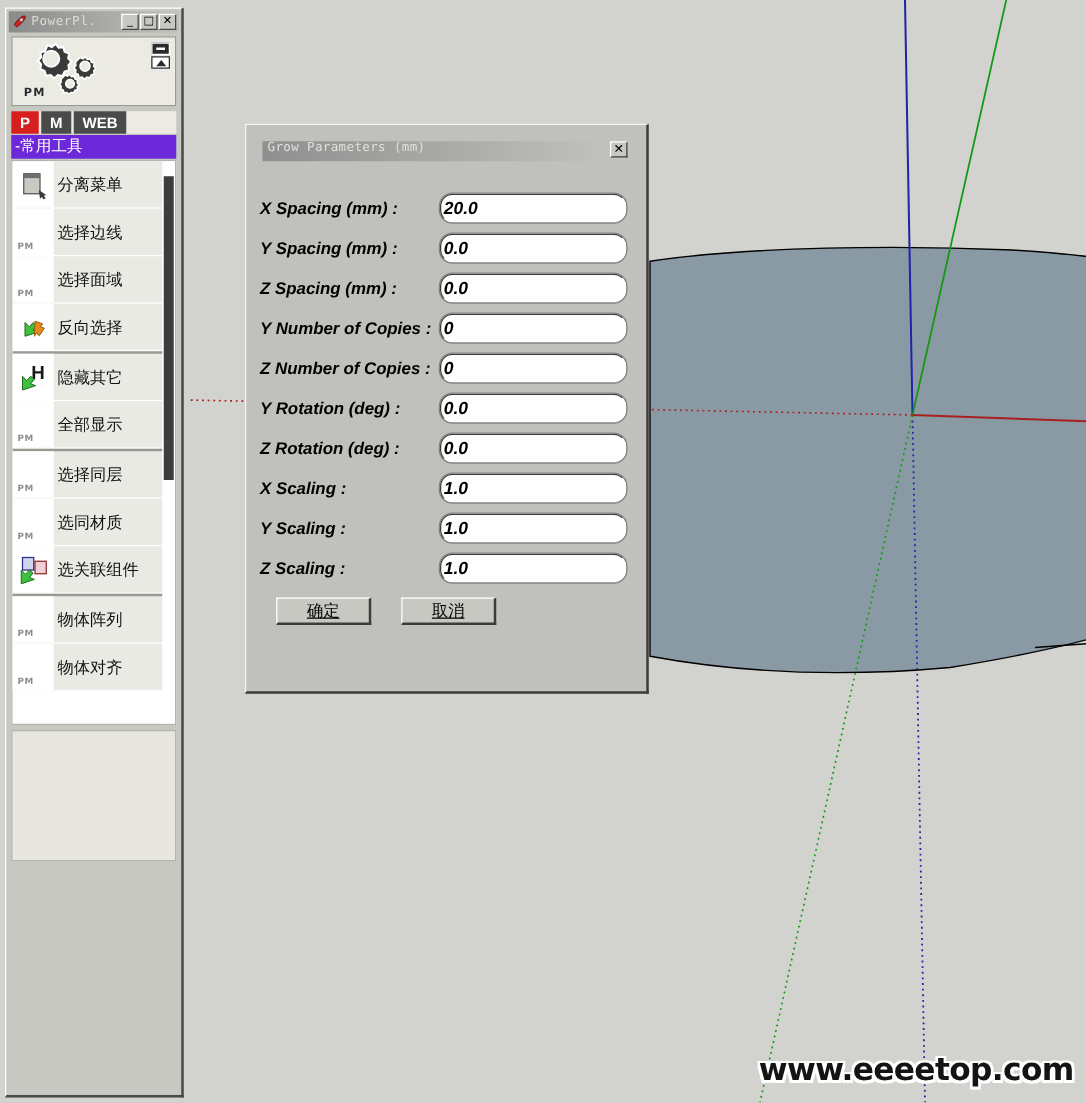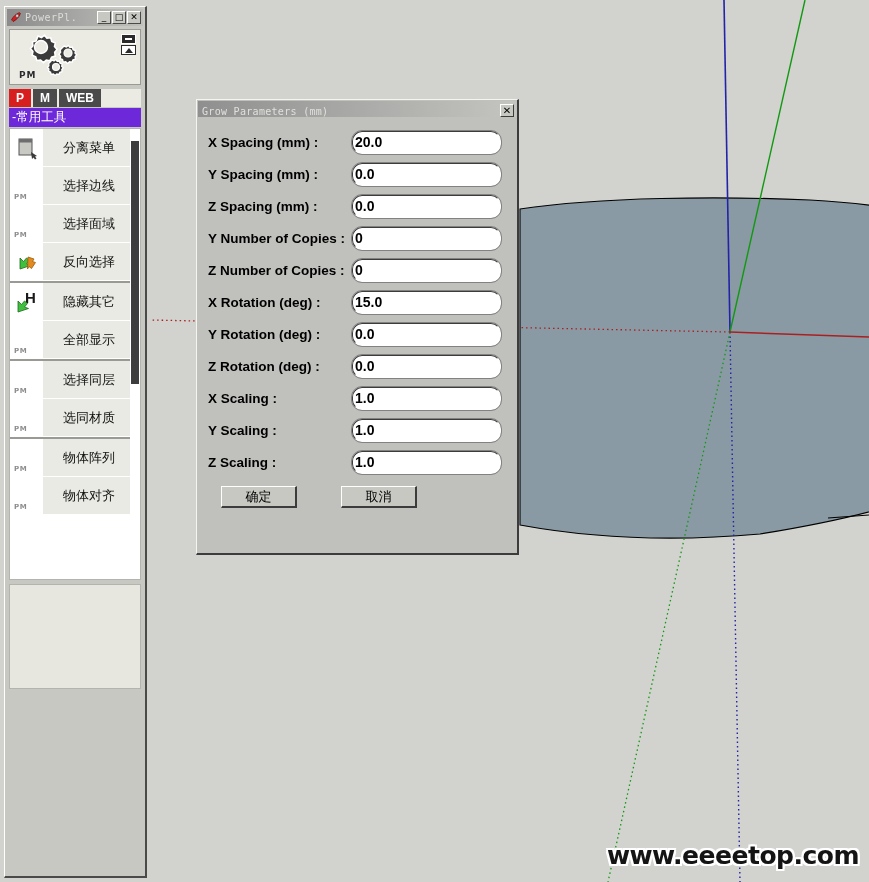--- a/index.html
+++ b/index.html
@@ -222,21 +222,21 @@
     position: absolute;
     left: 4px; bottom: 3px;
     font-family: "DejaVu Sans", sans-serif;
     font-weight: bold;
     font-size: 7px;
     letter-spacing: 0.5px;
     color: #8d8d8d;
   }
   .item-label {
     flex: 1 1 auto;
-    padding-left: 20px;
+    padding-left: 3px;
     font-size: 13px;
     color: #111111;
     white-space: nowrap;
   }
   .vscroll {
     position: absolute;
     right: 0; top: 0;
     width: 10px; height: 100%;
     background: #ffffff;
   }
@@ -278,24 +278,24 @@
     height: 456px;
     background: #c0c0bc;
     border-left: 1px solid #f4f4f0;
     border-top: 1px solid #f4f4f0;
     border-right: 2px solid #3c3c3c;
     border-bottom: 2px solid #3c3c3c;
     box-sizing: border-box;
   }
   .dlg-titlebar {
     height: 16px;
-    margin: 1px;
+    margin: 13px;
     background: linear-gradient(to right, #8f8f8f, #c4c4c0);
     display: flex;
-    align-items: flex-end;
+    align-items: flex-start;
     padding: 0 2px 0 4px;
   }
   .dlg-title {
     flex: 1 1 auto;
     font-family: "DejaVu Sans Mono", monospace;
     font-size: 10px;
     color: #e0e0dc;
     letter-spacing: 0.3px;
     white-space: nowrap;
   }
@@ -315,20 +315,21 @@
     color: #000;
     line-height: 1;
     box-sizing: border-box;
     cursor: pointer;
   }
   .dlg-body { padding: 8px 0 0 0; }
   .field-row {
     display: flex;
     align-items: center;
     height: 32px;
+    font-style: italic;
   }
   .field-label {
     width: 155px;
     flex: 0 0 155px;
     padding-left: 11px;
     box-sizing: border-box;
     font-family: "Liberation Sans", sans-serif;
     font-size: 13.5px;
     font-weight: bold;
     color: #000000;
@@ -347,22 +348,23 @@
     font-family: "Liberation Sans", sans-serif;
     font-size: 14px;
     font-weight: bold;
     color: #000000;
     padding: 0 2px;
     line-height: 21px;
     border-radius: 10px;
   }
   .dlg-buttons {
     display: flex;
-    gap: 44px;
+    gap: 24px;
     padding: 8px 0 0 24px;
+    text-decoration: underline;
   }
   .dlg-btn {
     width: 76px;
     height: 22px;
     background: #c8c8c3;
     border-left: 1px solid #ffffff;
     border-top: 1px solid #ffffff;
     border-right: 2px solid #3c3c3c;
     border-bottom: 2px solid #3c3c3c;
     display: flex;
@@ -514,20 +516,30 @@
           </div>
           <div class="item-label">选择同层</div>
         </div>
         <div class="item">
           <div class="item-icon">
             <svg width="26" height="26" viewBox="0 0 26 26"></svg>
             <span class="pm">PM</span>
           </div>
           <div class="item-label">选同材质</div>
         </div>
+        <div class="item">
+          <div class="item-icon">
+            <svg width="26" height="26" viewBox="0 0 26 26">
+              <rect x="4" y="3" width="9" height="10" fill="#cfd7ee" stroke="#2b2b8a"></rect>
+              <rect x="14" y="6" width="9" height="10" fill="#eed0d6" stroke="#8a2b2b"></rect>
+              <path d="M3 24 l0 -11 l3.5 3.5 l3-3.5 l3 2.5 l-3 3.5 l4 1.5 z" fill="#3fc03f" stroke="#1f6b1f" stroke-width="0.8"></path>
+            </svg>
+          </div>
+          <div class="item-label">选关联组件</div>
+        </div>
         <div class="item sep">
           <div class="item-icon">
             <svg width="26" height="26" viewBox="0 0 26 26"></svg>
             <span class="pm">PM</span>
           </div>
           <div class="item-label">物体阵列</div>
         </div>
         <div class="item">
           <div class="item-icon">
             <svg width="26" height="26" viewBox="0 0 26 26"></svg>
@@ -566,24 +578,20 @@
         </div>
         <div class="field-row">
           <div class="field-label">Y Number of Copies :</div>
           <div class="field-input">0</div>
         </div>
         <div class="field-row">
           <div class="field-label">Z Number of Copies :</div>
           <div class="field-input">0</div>
         </div>
         <div class="field-row">
-          <div class="field-label">X Rotation (deg) :</div>
-          <div class="field-input">15.0</div>
-        </div>
-        <div class="field-row">
           <div class="field-label">Y Rotation (deg) :</div>
           <div class="field-input">0.0</div>
         </div>
         <div class="field-row">
           <div class="field-label">Z Rotation (deg) :</div>
           <div class="field-input">0.0</div>
         </div>
         <div class="field-row">
           <div class="field-label">X Scaling :</div>
           <div class="field-input">1.0</div>

